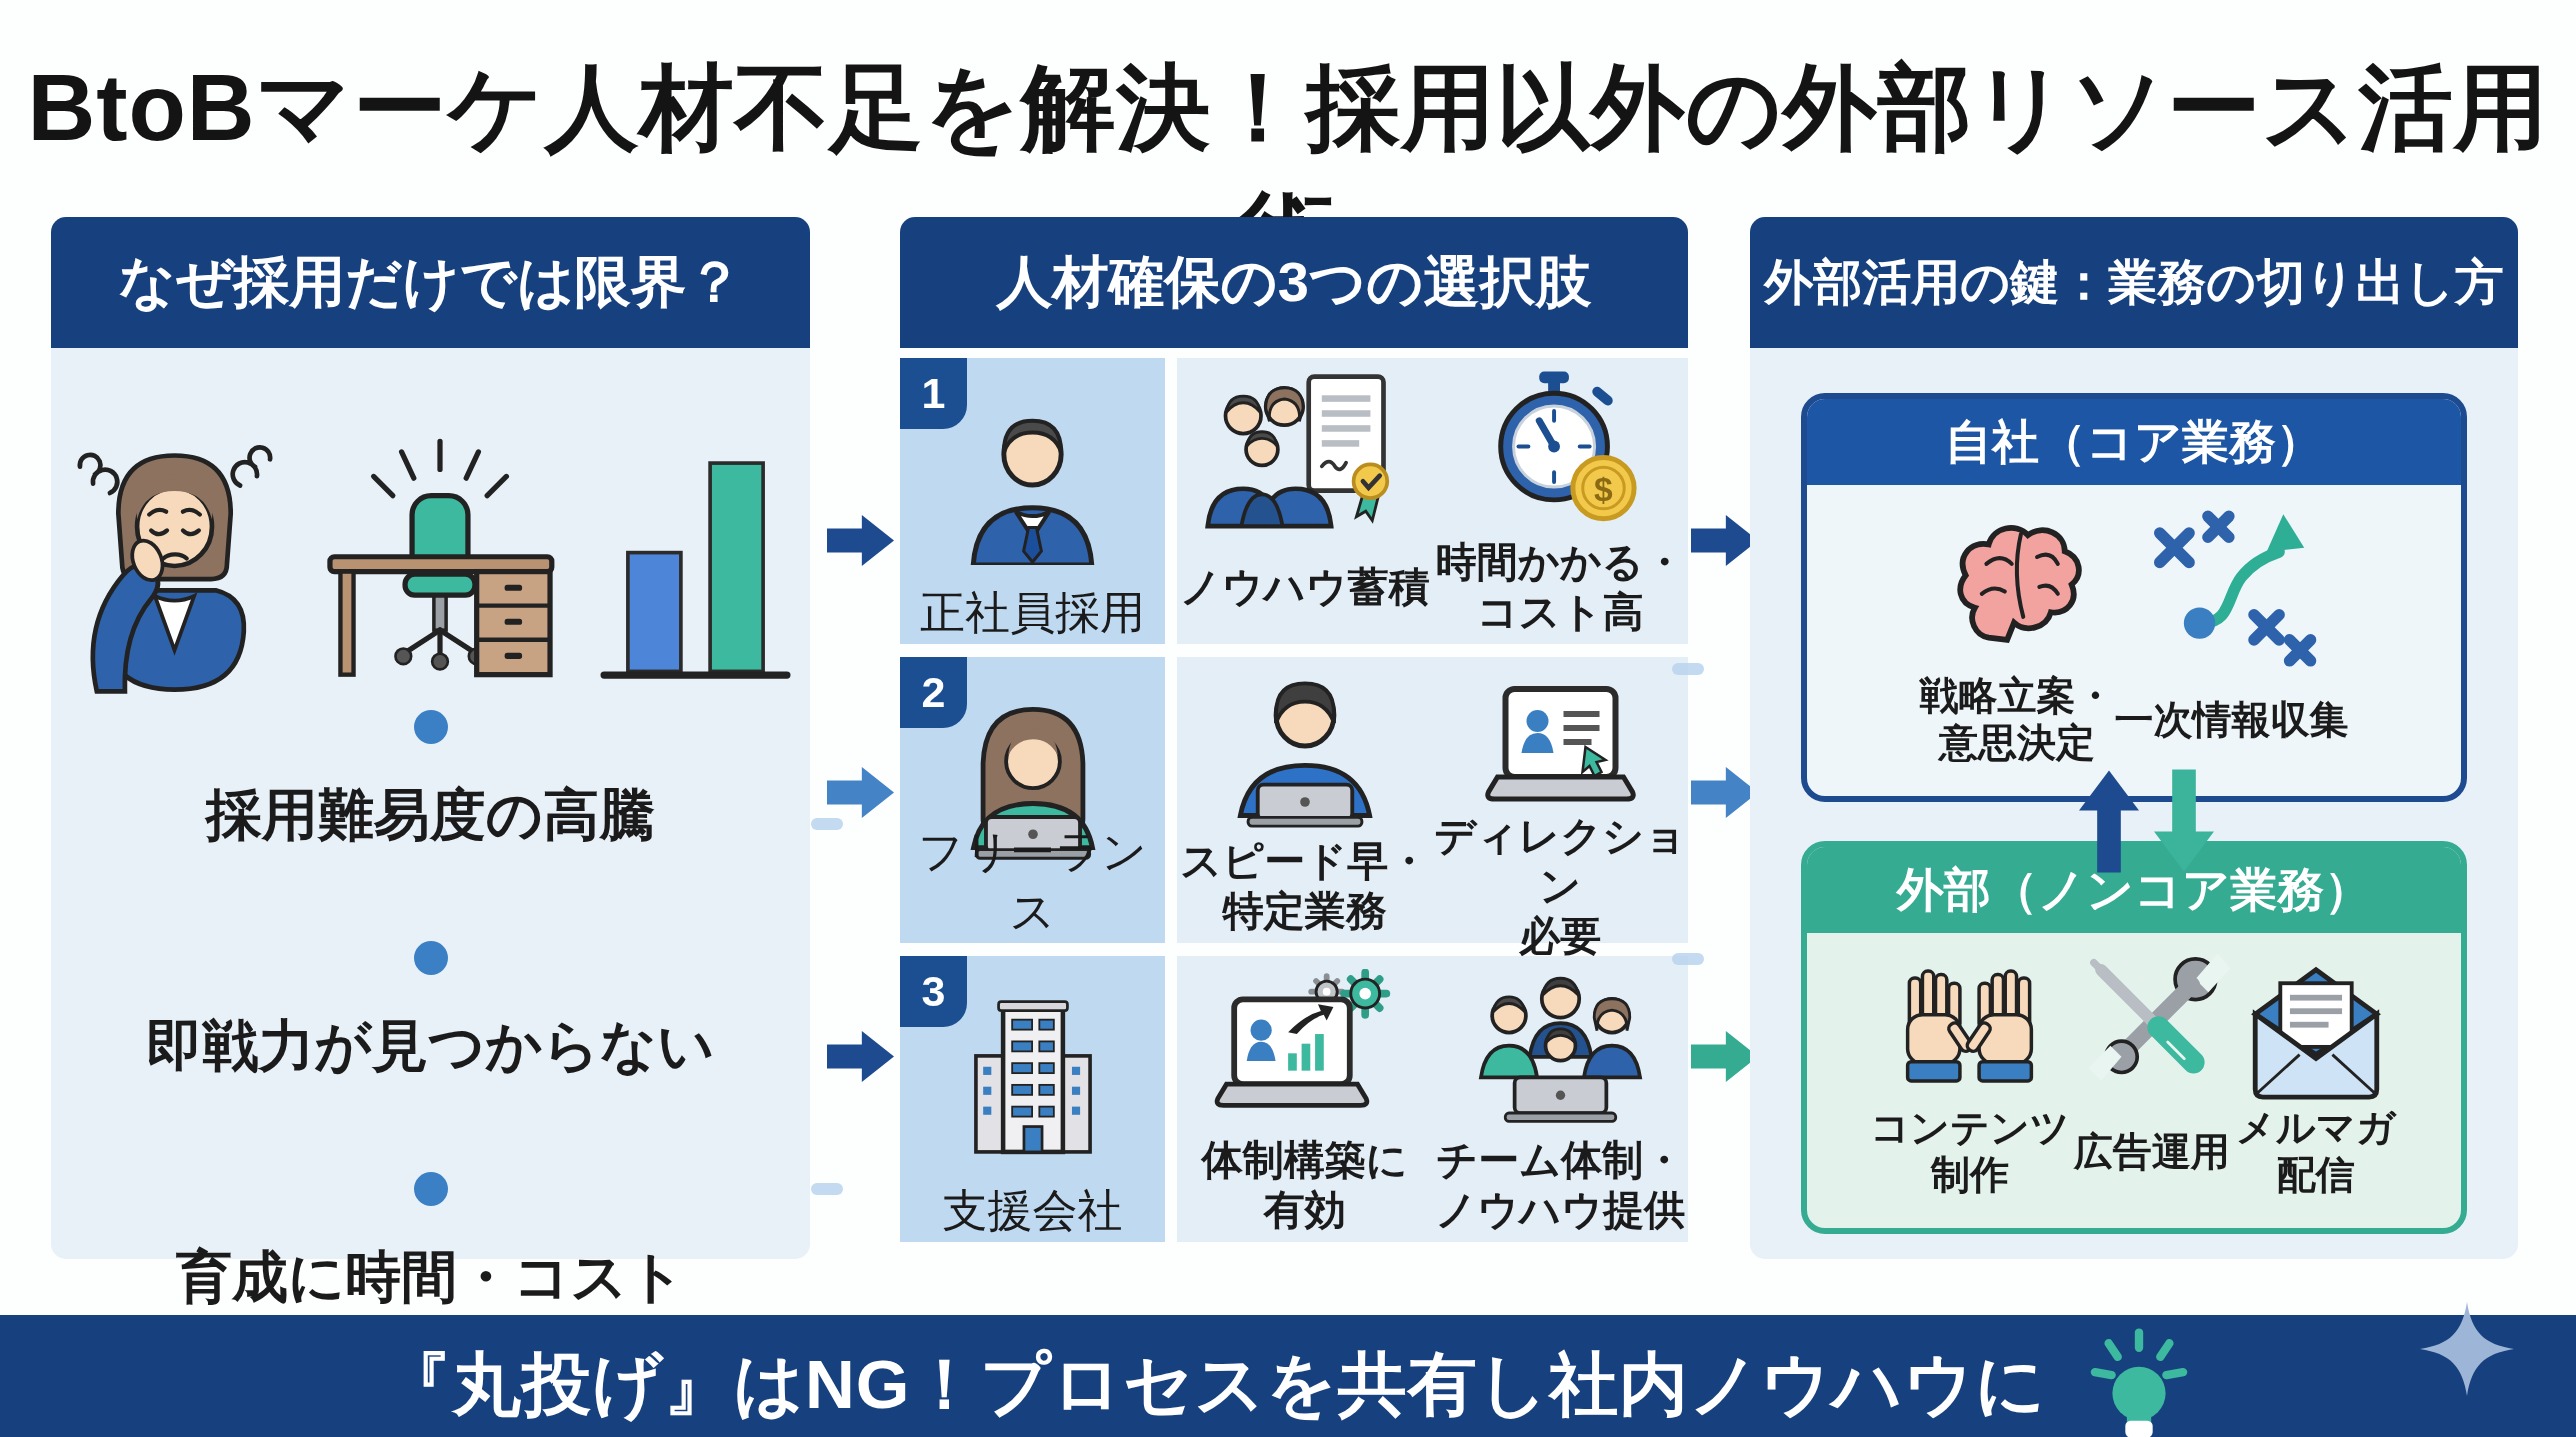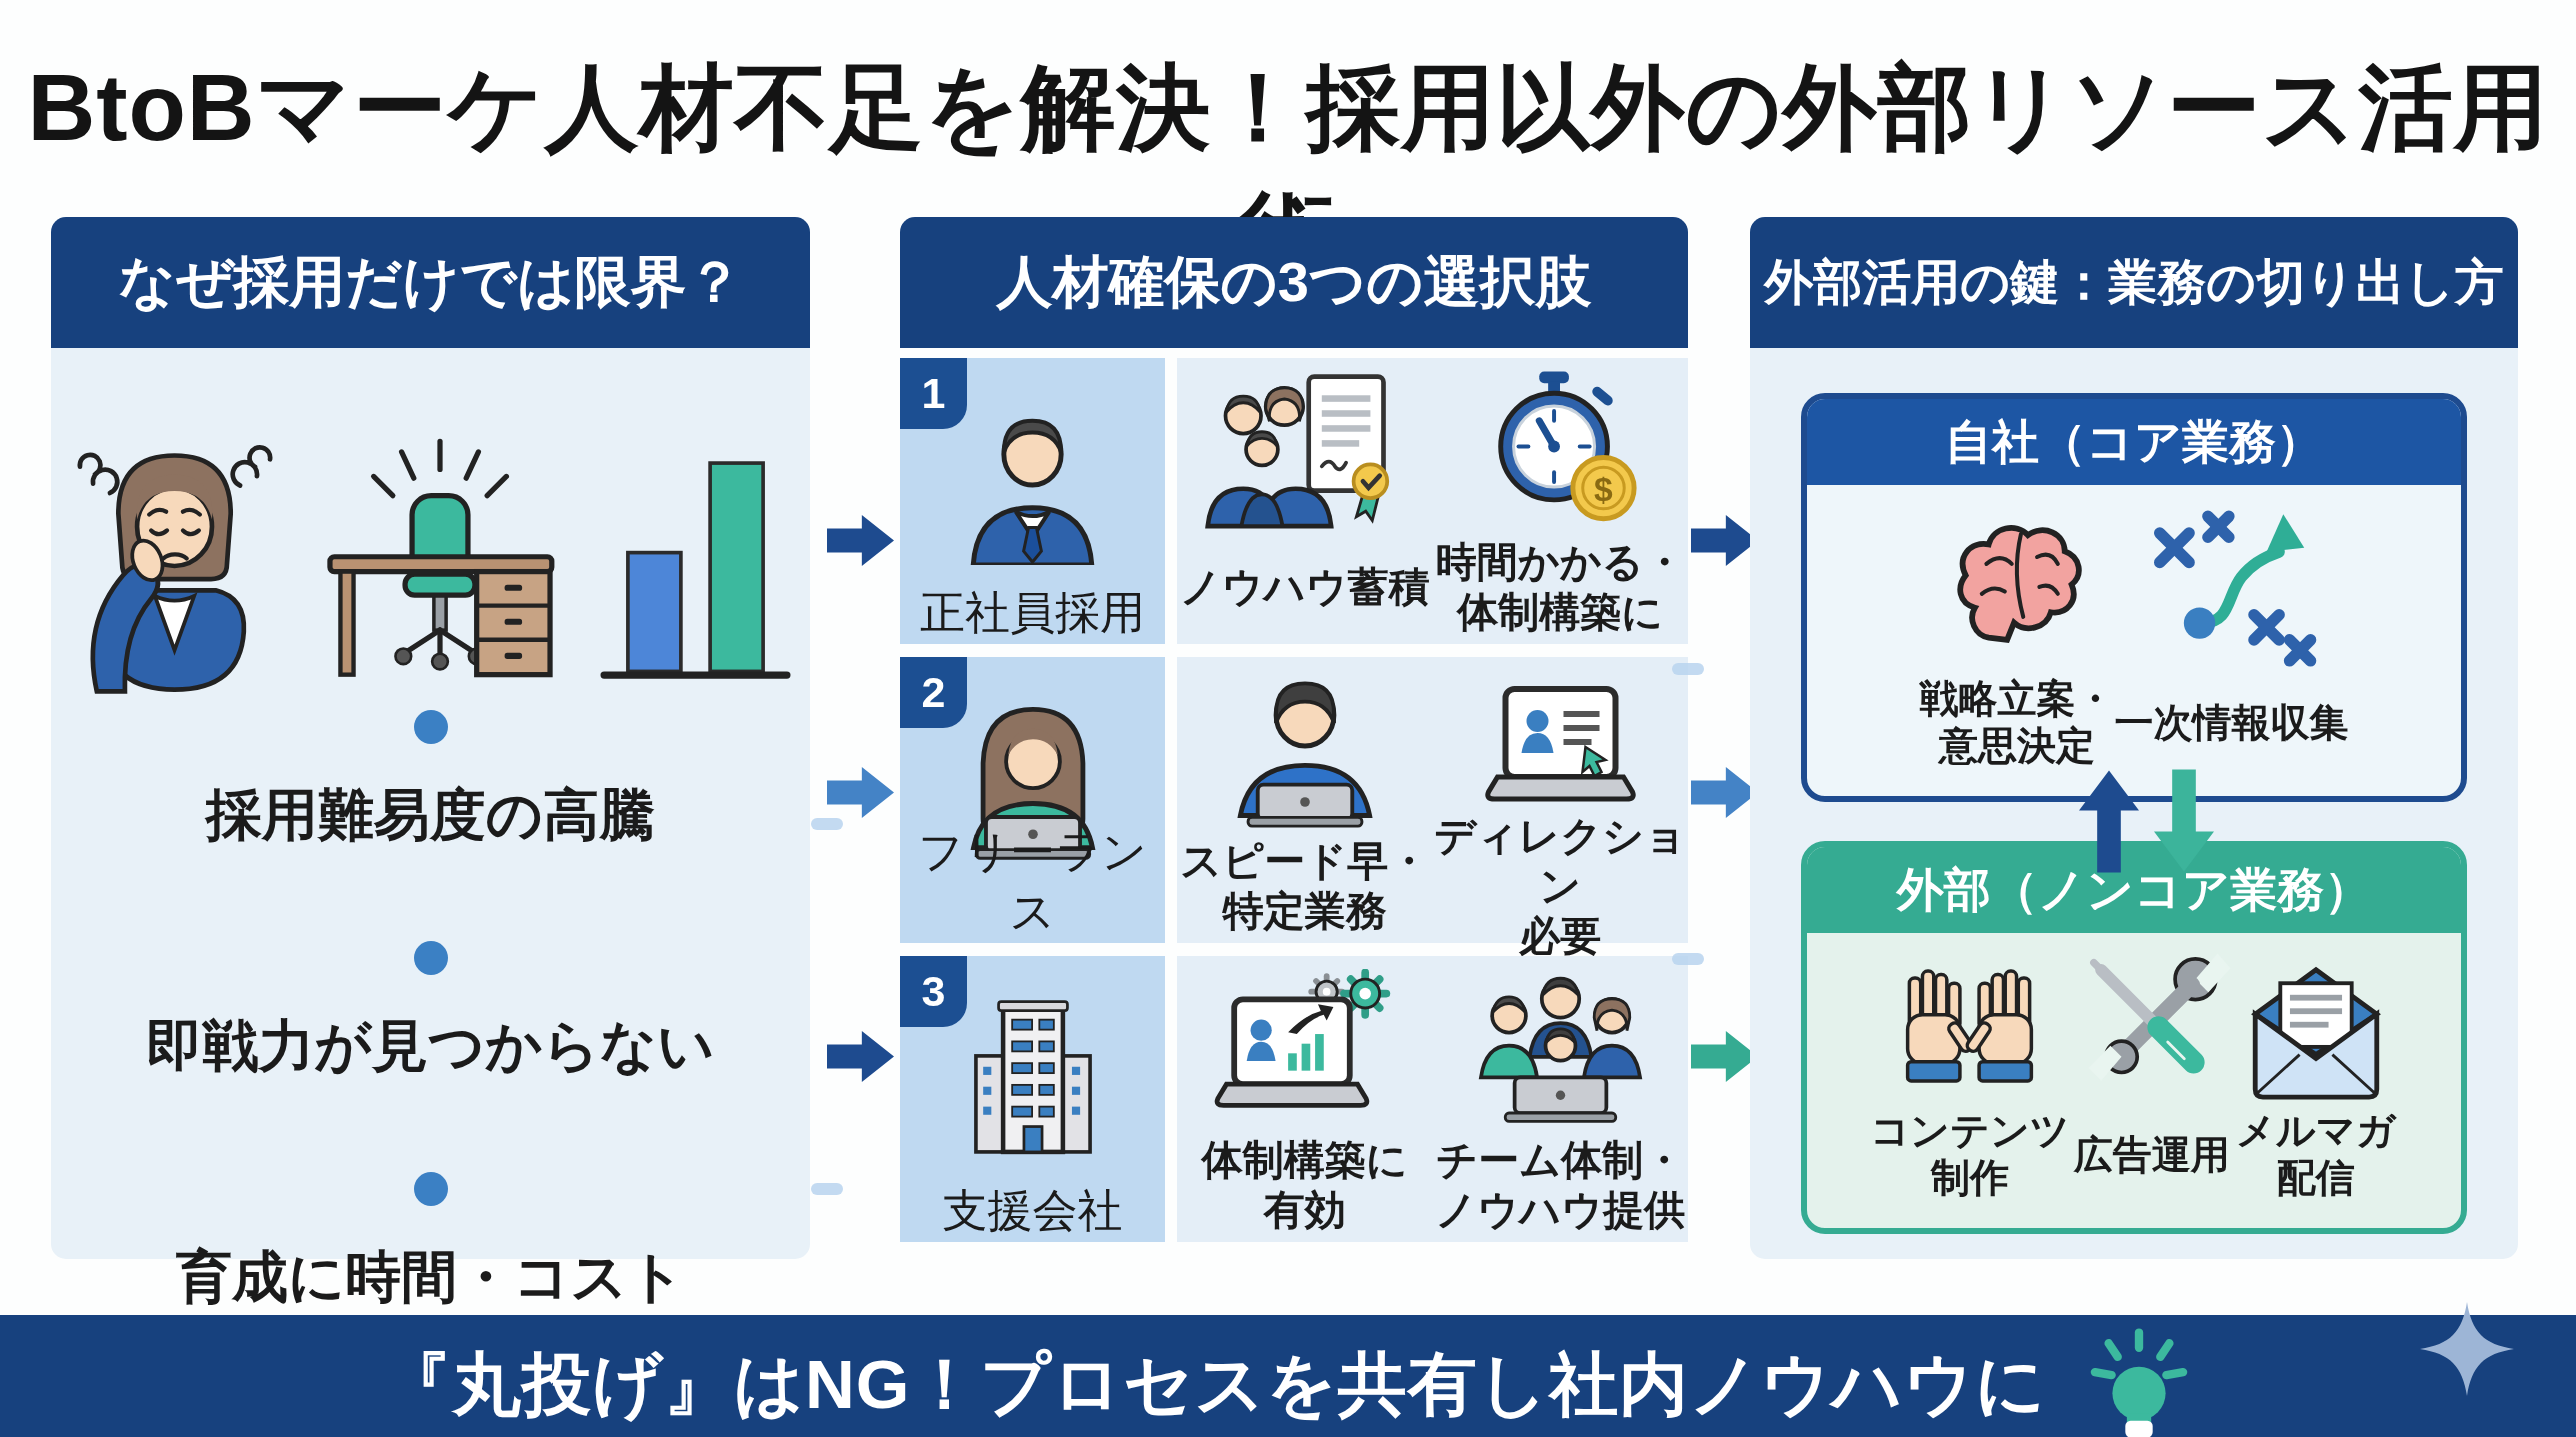--- a/index.html
+++ b/index.html
@@ -34,21 +34,21 @@
     color:#fff;font-size:43px;font-weight:900;display:flex;align-items:center;justify-content:center;
     border-radius:0 0 24px 0;}
   .option-label{position:absolute;bottom:1px;left:0;width:100%;text-align:center;
     font-size:45px;font-weight:400;color:#1b1b1b;}
   .option-right{flex:1;background:var(--cell-light);display:flex;}
   .feature{width:50%;display:flex;flex-direction:column;align-items:center;justify-content:flex-end;}
   .feature .icon-slot{height:168px;display:flex;align-items:flex-end;justify-content:center;}
   .feature-label{height:114px;display:flex;align-items:center;justify-content:center;
     font-size:41px;font-weight:900;color:#1b1b1b;white-space:pre-line;text-align:center;line-height:1.22;}
   
-  .right-panel{left:1750px;width:768px;}
+  .right-panel{left:1750px;width:768px;font-family:Liberation Mono, monospace;}
   .right-panel .panel-header{font-size:49px;}
   .card{position:absolute;left:51px;right:51px;border-radius:24px;overflow:hidden;}
   .card-core{top:176px;height:409px;border:6.6px solid var(--arrow-blue);background:#eef6fa;}
   .card-core .card-header{background:var(--blue);}
   .card-noncore{top:624px;height:393px;border:6.6px solid var(--teal);background:var(--mint);}
   .card-noncore .card-header{background:var(--teal);}
   .card-header{height:86px;display:flex;align-items:center;justify-content:center;
     color:#fff;font-size:47px;font-weight:900;}
   .card-body{display:flex;justify-content:center;align-items:flex-end;height:calc(100% - 99px);padding-bottom:7.5px;}
   .card-item{display:flex;flex-direction:column;align-items:center;}
@@ -218,21 +218,21 @@
                     <line x1="105" y1="78" x2="115" y2="78"></line>
                 </g>
                 <line x1="79" y1="78" x2="64" y2="52" stroke="#1c4f92" stroke-width="7" stroke-linecap="round"></line>
                 <circle cx="79" cy="78" r="6" fill="#1c4f92"></circle>
                 <circle cx="129" cy="120" r="31" fill="#f3c94c" stroke="#c89a20" stroke-width="5"></circle>
                 <circle cx="129" cy="120" r="21" fill="none" stroke="#c89a20" stroke-width="3"></circle>
                 <text x="129" y="133" text-anchor="middle" font-size="34" font-weight="bold" fill="#8a6a12">$</text>
               </svg>
             </div>
             <div class="feature-label">時間かかる・
-体制構築に</div>
+コスト高</div>
           </div>
         </div>
       </div>
 
       <div class="option-row">
         <div class="option-left">
           <div class="badge">2</div>
           <div class="icon-slot">
             <svg width="164" height="168" viewBox="0 0 170 175">
               <path d="M85 14 q-50 0-52 56 l0 58 q0 12 12 12 l80 0 q12 0 12-12 l0-58 q-2-56-52-56 z" fill="#8d7260" stroke="#222" stroke-width="5"></path>

